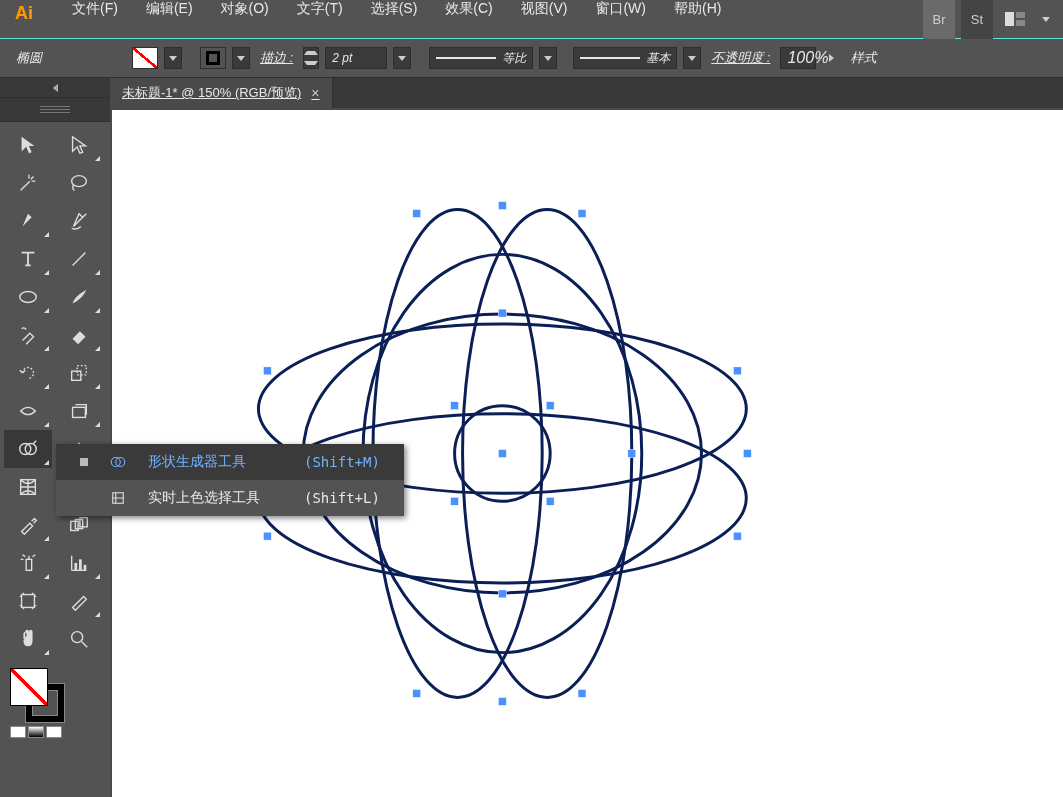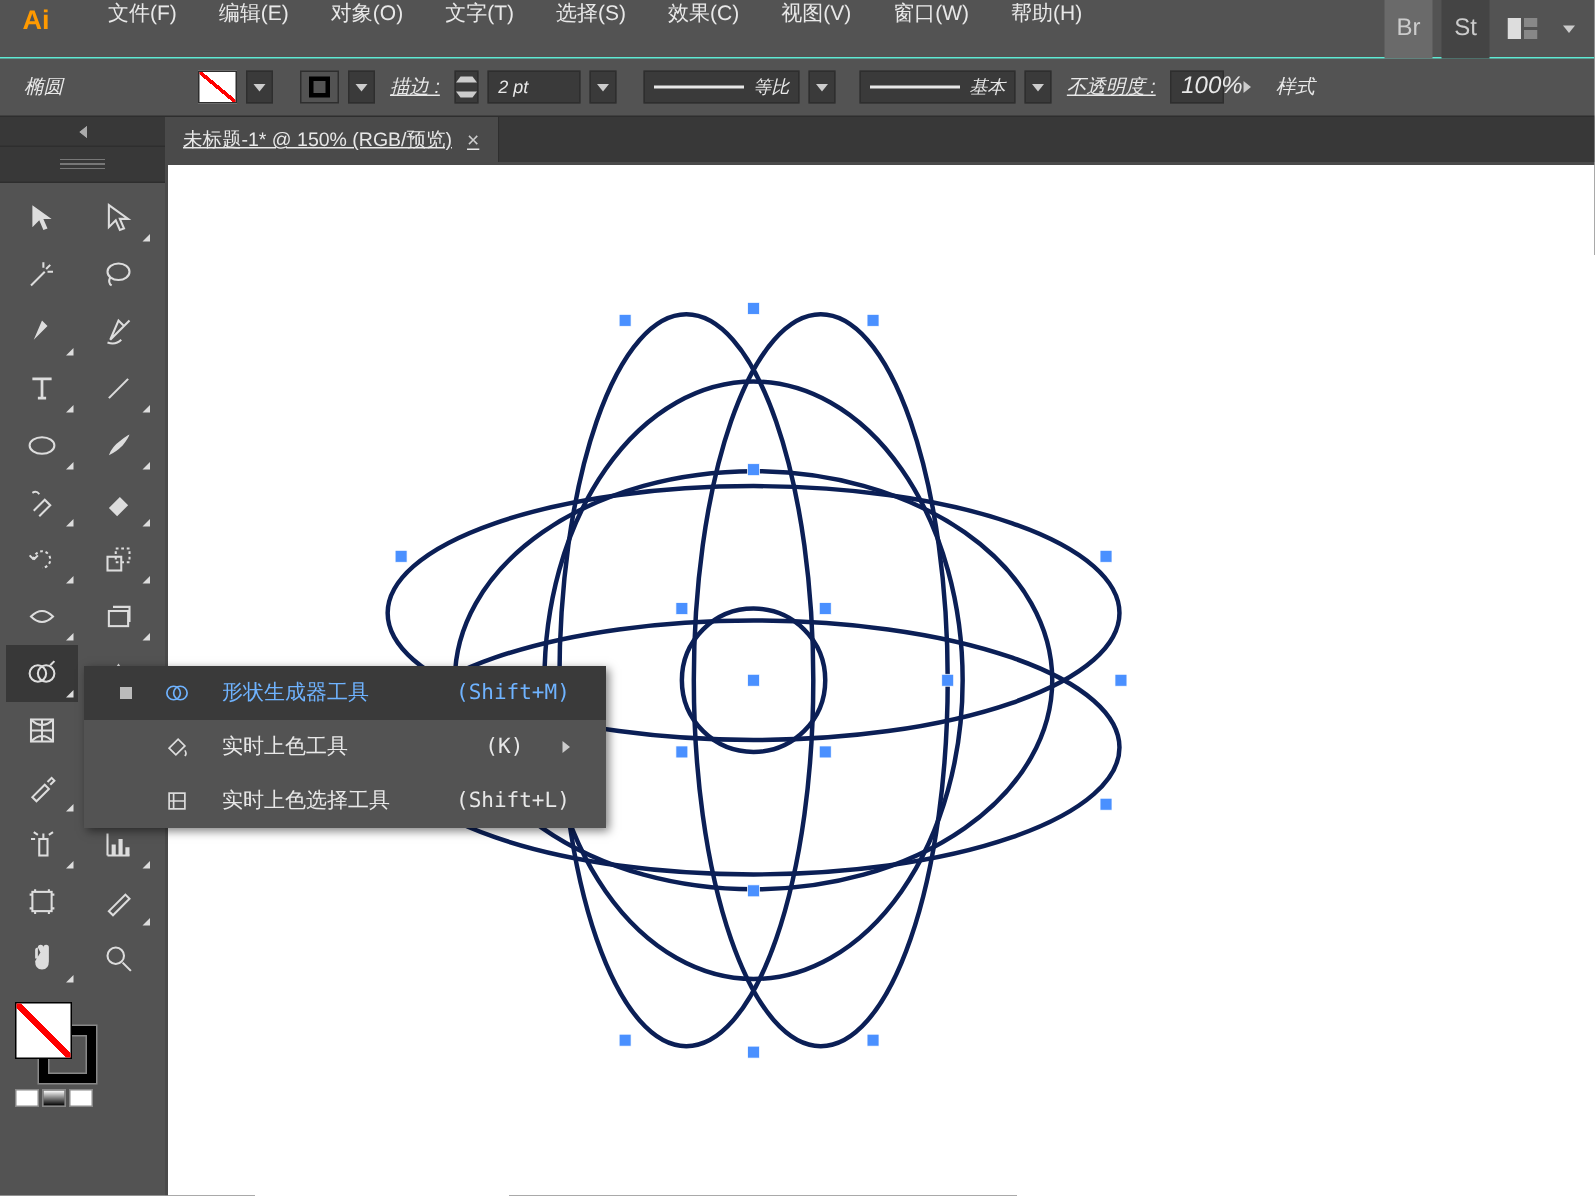--- a/index.html
+++ b/index.html
@@ -3,21 +3,21 @@
 <meta charset="utf-8">
 <style>
   * { box-sizing: border-box; margin: 0; padding: 0; font-family: "Microsoft YaHei", "SimSun", sans-serif; }
   body { width: 1063px; height: 797px; background: #4a4a4a; overflow: hidden; font-size: 13px; color: #e8e8e8; }
   
   
   .menubar { height: 38px; background: #535353; display: flex; padding-left: 8px; }
   .ai-logo { width: 32px; height: 26px; display: flex; align-items: center; justify-content: center; font-weight: bold; font-size: 18px; color: #ff9a00; margin-right: 18px; }
   .menu-item { padding: 0 14px; color: #e8e8e8; cursor: pointer; font-size: 14px; }
   .menubar-right { margin-left: auto; display: flex; align-items: center; gap: 6px; padding-right: 8px; }
-  .right-icon { width: 32px; height: 40px; background: #6a6a6a; display: flex; align-items: center; justify-content: center; font-size: 16px; color: #ccc; }
+  .right-icon { width: 32px; height: 40px; background: #6a6a6a; display: flex; align-items: center; justify-content: center; font-size: 13px; color: #ccc; }
   .right-icon.dark { background: #444; }
   .dock-icon { width:32px; height:24px; display:flex; align-items:center; justify-content:center; }
   
   
   .controlbar { height: 40px; background: #535353; border-top: 1px solid #5eead4; border-bottom: 1px solid #2e2e2e; display: flex; align-items: center; padding-left: 12px; gap: 6px; font-style: italic; }
   .ctrl-label { color: #e8e8e8; font-size: 13px; margin: 0 4px; }
   .swatch-box { width: 26px; height: 22px; background: #fff; position: relative; border:1px solid #2e2e2e; }
   .swatch-box.nofill::after { content:""; position:absolute; left:0; top:0; right:0; bottom:0; background: linear-gradient(to top right, transparent 46%, red 46%, red 54%, transparent 54%); }
   .swatch-black { width:26px; height:22px; background:#535353; border:1px solid #2e2e2e; display:flex; align-items:center; justify-content:center; }
   .swatch-black-inner{ width:14px; height:14px; border:3px solid #000; background:#535353; }
@@ -419,32 +419,20 @@
           <circle cx="15" cy="12" r="6"></circle>
         </svg>
       </div>
     <span>形状生成器工具</span>
     <span class="shortcut">(Shift+M)</span>
   </div>
   <div class="flyout-row">
     <div class="spacer"></div>
     <div class="ico">
         <svg width="18" height="18" viewBox="0 0 24 24" fill="none" stroke="#ddd" stroke-width="1.5">
-          <path d="M5 13 L13 5 L19 11 L11 19 Z"></path>
-          <path d="M19 15 Q21 18 19 20"></path>
-        </svg>
-      </div>
-    <span>实时上色工具</span>
-    <span class="shortcut">(K)</span>
-    <div class="sub-caret"></div>
-  </div>
-  <div class="flyout-row">
-    <div class="spacer"></div>
-    <div class="ico">
-        <svg width="18" height="18" viewBox="0 0 24 24" fill="none" stroke="#ddd" stroke-width="1.5">
           <rect x="5" y="5" width="14" height="14"></rect>
           <path d="M9 5 V19 M5 12 H19"></path>
         </svg>
       </div>
     <span>实时上色选择工具</span>
     <span class="shortcut">(Shift+L)</span>
   </div>
 </div>
 
 </body></html>

